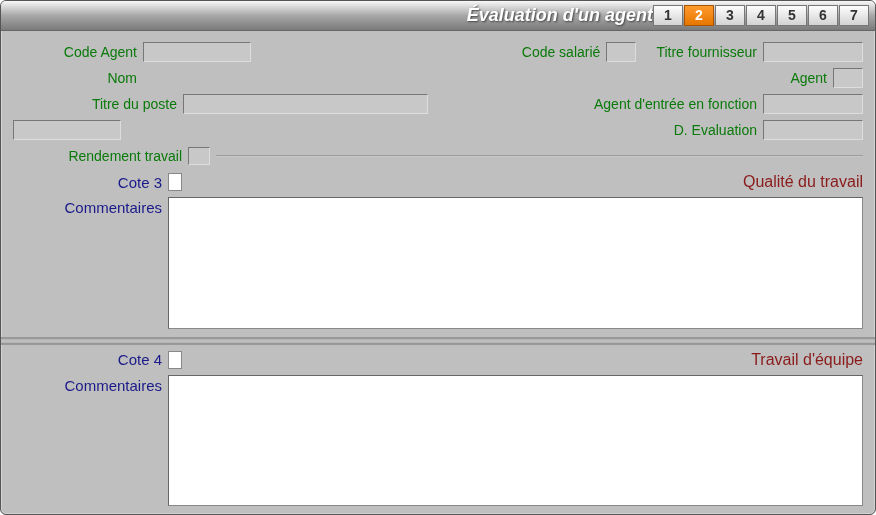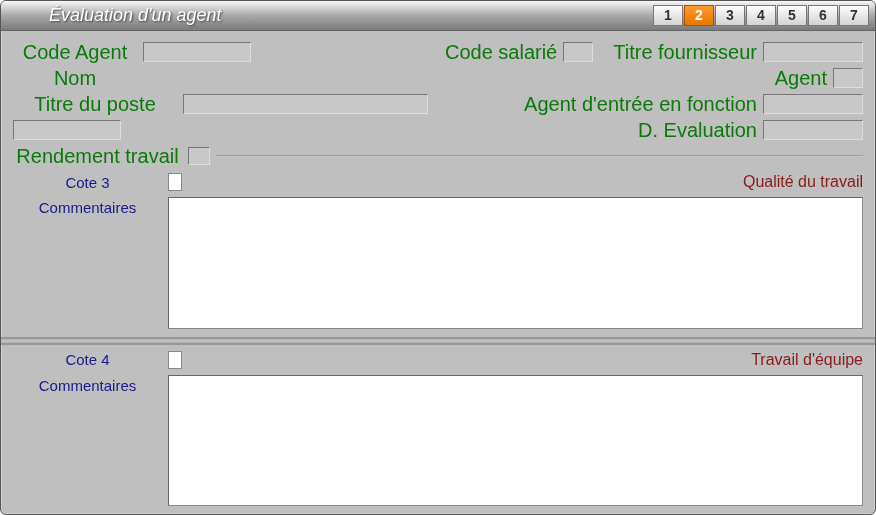--- a/index.html
+++ b/index.html
@@ -21,27 +21,26 @@
   .titlebar {
     height: 30px;
     background: linear-gradient(to bottom, #f8f8f8 0%, #e0e0e0 15%, #a8a8a8 50%, #7a7a7a 100%);
     display: flex;
     align-items: center;
     border-bottom: 1px solid #666;
     position: relative;
   }
   .title {
     flex: 1;
-    text-align: left;
-    font-weight: normal;
+    text-align: right;
+    font-weight: bold;
     font-style: italic;
     font-size: 18px;
     color: #fff;
     text-shadow: 1px 1px 2px #444;
-    padding-left: 48px;
   }
   .tabs {
     display: flex;
     margin-right: 6px;
     gap: 1px;
   }
   .tab {
     width: 30px;
     height: 21px;
     background: linear-gradient(to bottom, #fdfdfd, #d3d3d3);
@@ -65,28 +64,28 @@
     flex-direction: column;
   }
   .row {
     display: flex;
     align-items: center;
     margin-bottom: 4px;
     height: 22px;
   }
   .lbl {
     color: #0a7a0a;
-    font-size: 20px;
-    text-align: center;
+    font-size: 14px;
+    text-align: right;
     padding-right: 6px;
   }
   .lbl-blue {
     color: #1a1a8a;
     font-size: 15px;
-    text-align: center;
+    text-align: right;
     padding-right: 6px;
   }
   .fld {
     height: 20px;
     background: #c8c8c8;
     border: 1px solid #888;
     border-top-color: #777;
     border-left-color: #777;
     border-bottom-color: #ddd;
     border-right-color: #ddd;

